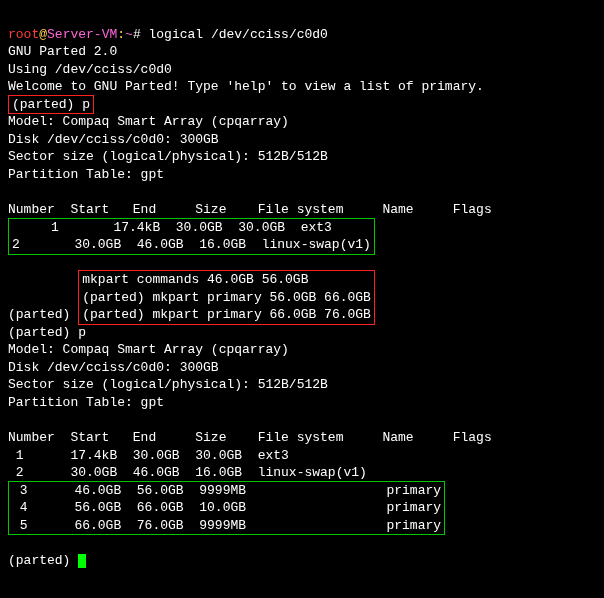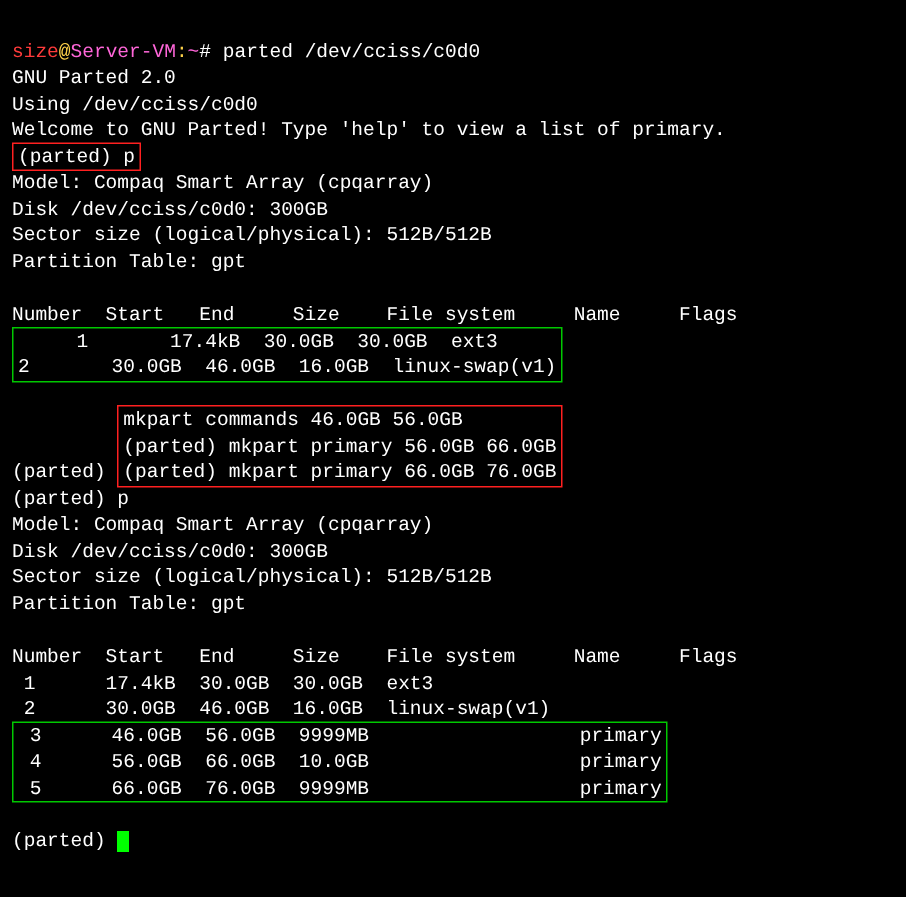--- a/index.html
+++ b/index.html
@@ -33,21 +33,21 @@
     width: 8px;
     height: 14px;
     background: #00ff00;
     vertical-align: text-bottom;
   }
 </style>
 </head>
 <body>
 
 <div class="term">
-<span class="red">size</span><span class="yellow">@</span><span class="magenta">Server-VM</span><span class="yellow">:</span><span class="magenta">~</span><span class="white"># </span><span class="white">parted /dev/cciss/c0d0</span>
+<span class="red">root</span><span class="yellow">@</span><span class="magenta">Server-VM</span><span class="yellow">:</span><span class="magenta">~</span><span class="white"># </span><span class="white">logical /dev/cciss/c0d0</span>
 <span>GNU Parted 2.0</span>
 <span>Using /dev/cciss/c0d0</span>
 <span>Welcome to GNU Parted! Type 'help' to view a list of primary.</span>
 <span class="box box-red"><span>(parted)</span> <span>p</span></span>
 <span>Model: Compaq Smart Array (cpqarray)</span>
 <span>Disk /dev/cciss/c0d0: 300GB</span>
 <span>Sector size (logical/physical): 512B/512B</span>
 <span>Partition Table: gpt</span>
 
 <span>Number  Start   End     Size    File system     Name     Flags</span>

